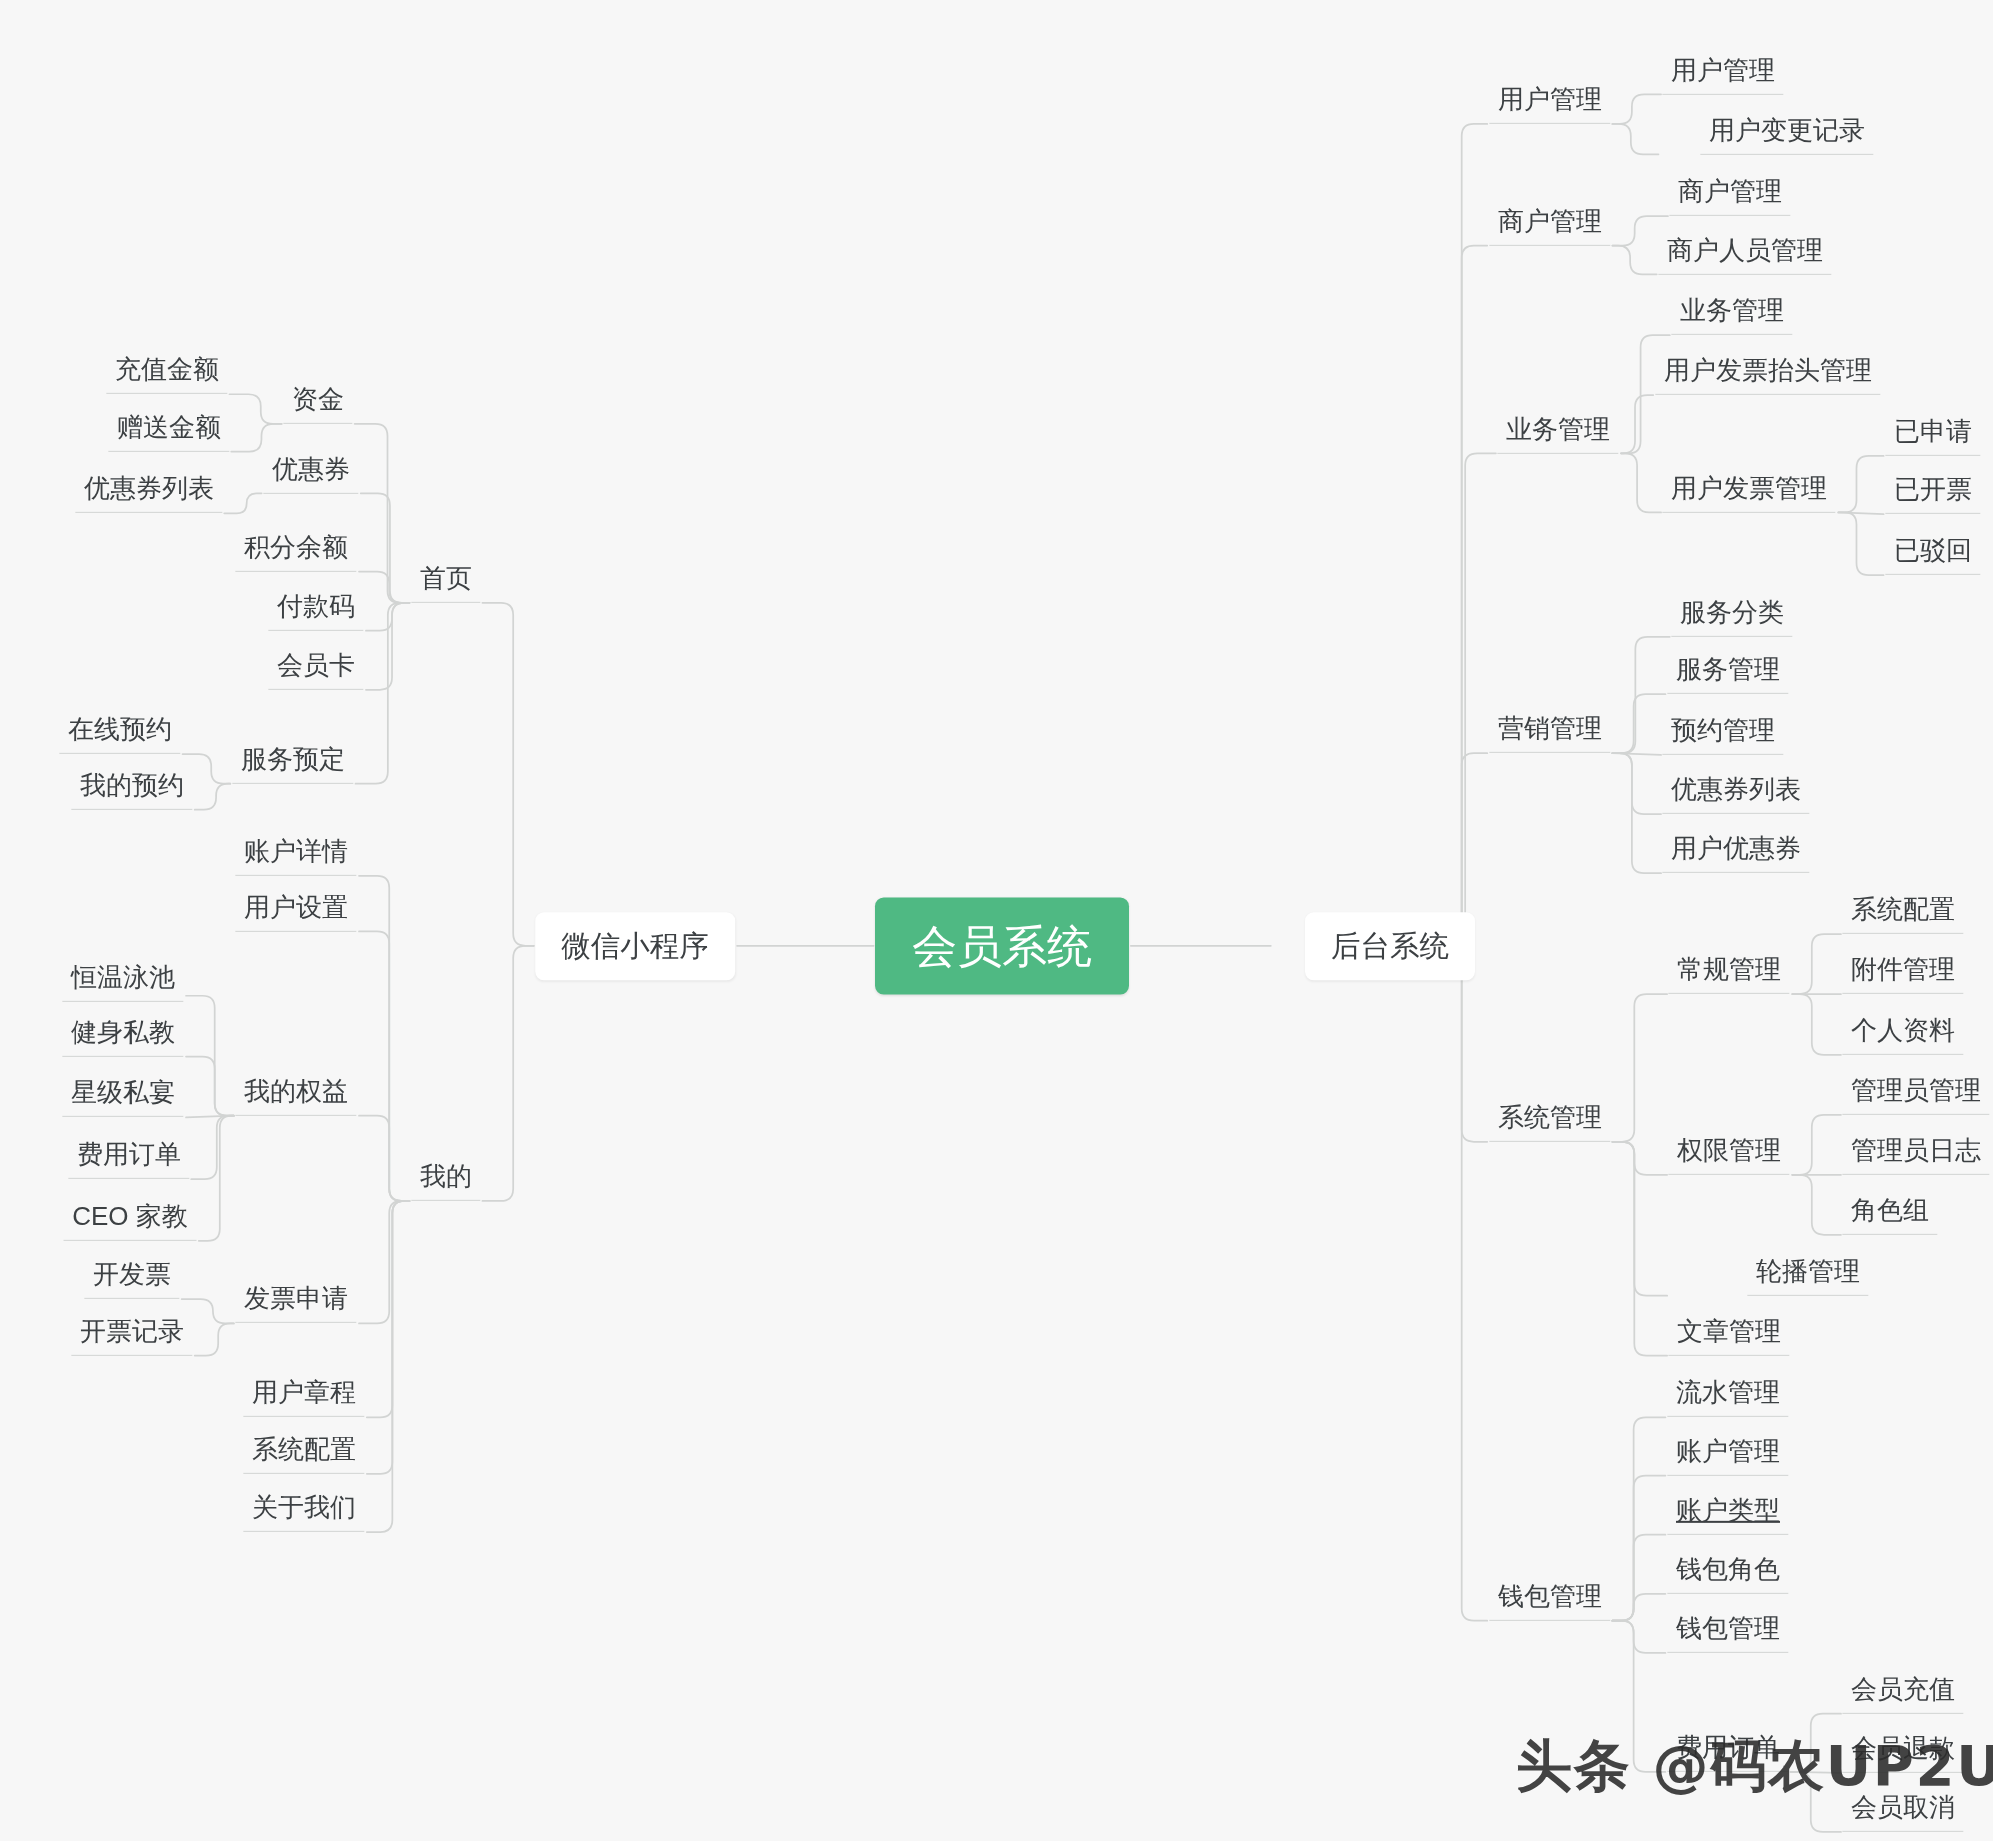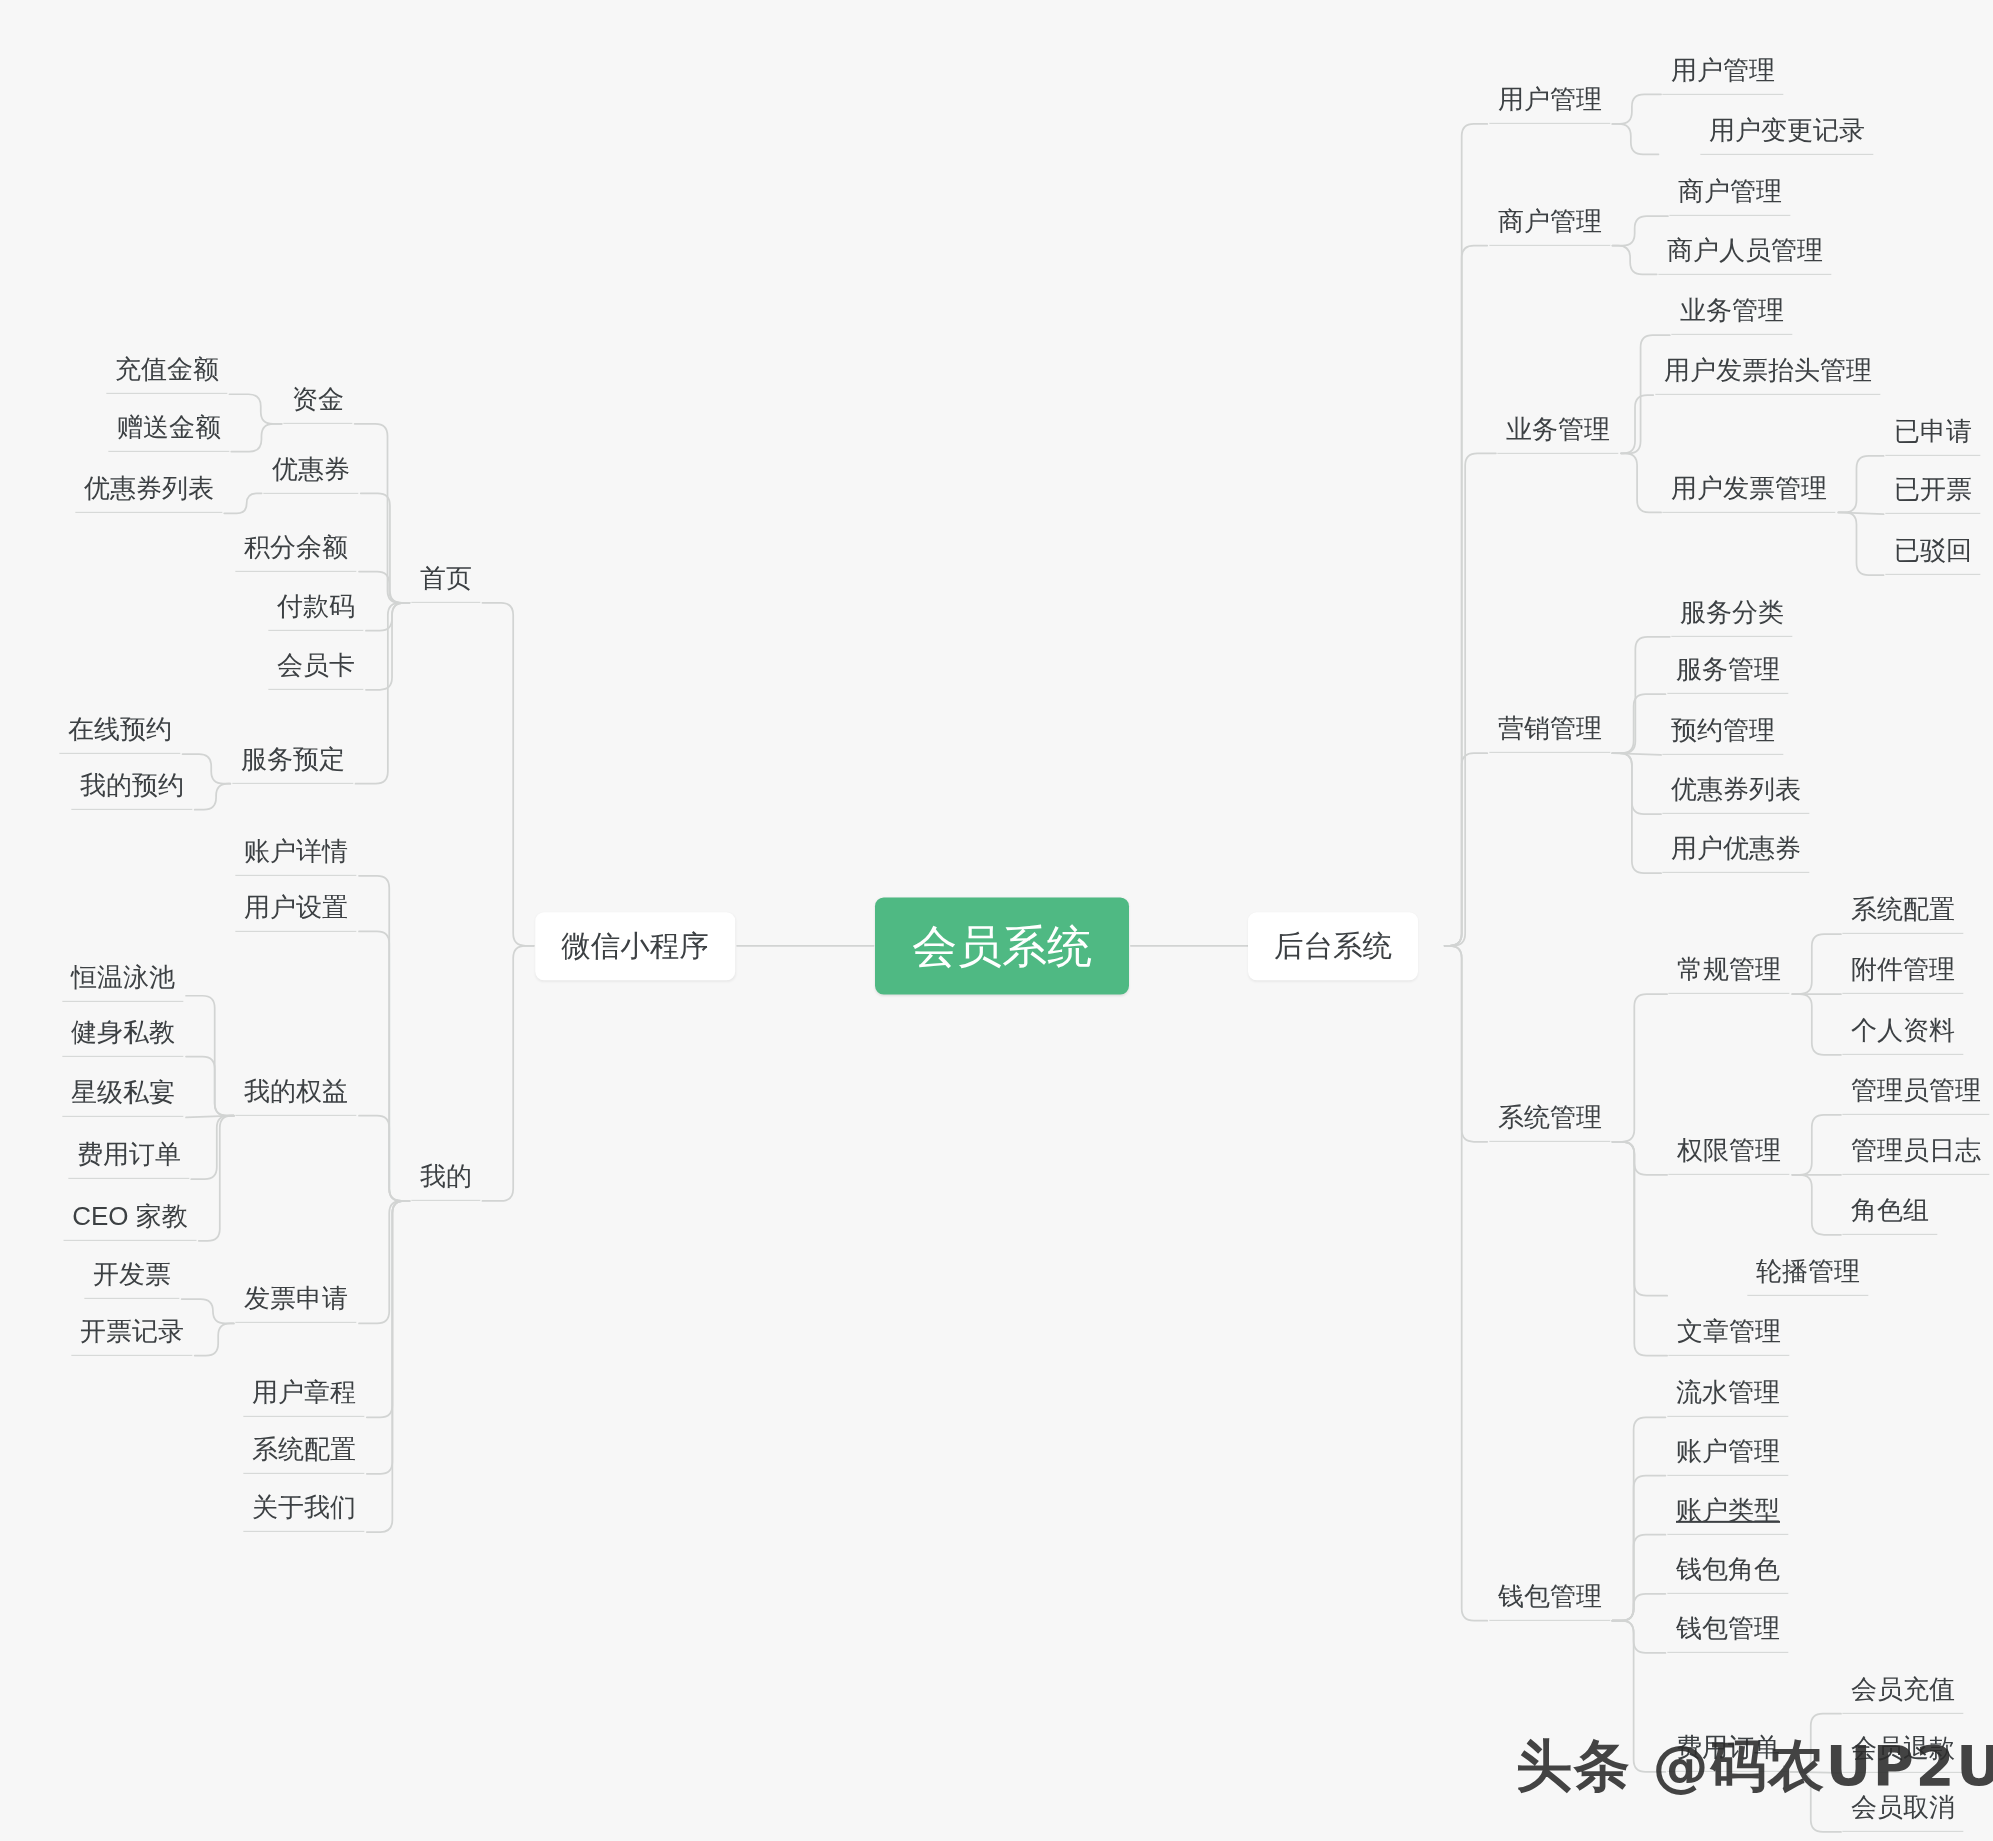--- a/index.html
+++ b/index.html
@@ -137,21 +137,21 @@
       <path d="M 1855 1864.5 L 1865.4 1864.5 Q 1879.4 1864.5 1879.4 1850.5 L 1879.4 1847.5 Q 1879.4 1833.5 1893.4 1833.5 L 1916 1833.5" fill="none" stroke="#d2d4d3" stroke-width="2" stroke-linecap="round"></path>
       <path d="M 1855 1864.5 L 1865.4 1864.5 Q 1879.4 1864.5 1879.4 1878.5 L 1879.4 1887.5 Q 1879.4 1901.5 1893.4 1901.5 L 1916 1901.5" fill="none" stroke="#d2d4d3" stroke-width="2" stroke-linecap="round"></path>
       <path d="M 1855 1864.5 L 1865.4 1864.5 Q 1879.4 1864.5 1879.4 1878.5 L 1879.4 2024.5 Q 1879.4 2038.5 1893.4 2038.5 L 1916 2038.5" fill="none" stroke="#d2d4d3" stroke-width="2" stroke-linecap="round"></path>
       <path d="M 2060 2038.5 L 2069.2 2038.5 Q 2083.2 2038.5 2083.2 2024.5 L 2083.2 1985.5 Q 2083.2 1971.5 2097.2 1971.5 L 2118 1971.5" fill="none" stroke="#d2d4d3" stroke-width="2" stroke-linecap="round"></path>
       <path d="M 2060 2038.5 L 2118 2039.5" fill="none" stroke="#d2d4d3" stroke-width="2" stroke-linecap="round"></path>
       <path d="M 2060 2038.5 L 2069.2 2038.5 Q 2083.2 2038.5 2083.2 2052.5 L 2083.2 2093.5 Q 2083.2 2107.5 2097.2 2107.5 L 2118 2107.5" fill="none" stroke="#d2d4d3" stroke-width="2" stroke-linecap="round"></path>
     </svg>
   <div id="nodes-layer">
       <div class="node n-root" style="left: 1002px; top: 946px;">会员系统</div>
       <div class="node n-pill" style="left: 635px; top: 946px;">微信小程序</div>
-      <div class="node n-pill" style="left: 1333px; top: 946px;">后台系统</div>
+      <div class="node n-pill" style="left: 1390px; top: 946px;">后台系统</div>
       <div class="node n-plain" style="left: 446px; top: 584px;">首页</div>
       <div class="node n-plain" style="left: 446px; top: 1182px;">我的</div>
       <div class="node n-plain" style="left: 318px; top: 405px;">资金</div>
       <div class="node n-plain" style="left: 311px; top: 475px;">优惠券</div>
       <div class="node n-plain" style="left: 296px; top: 553px;">积分余额</div>
       <div class="node n-plain" style="left: 316px; top: 612px;">付款码</div>
       <div class="node n-plain" style="left: 316px; top: 671px;">会员卡</div>
       <div class="node n-plain" style="left: 293px; top: 765px;">服务预定</div>
       <div class="node n-plain" style="left: 167px; top: 375px;">充值金额</div>
       <div class="node n-plain" style="left: 169px; top: 433px;">赠送金额</div>

